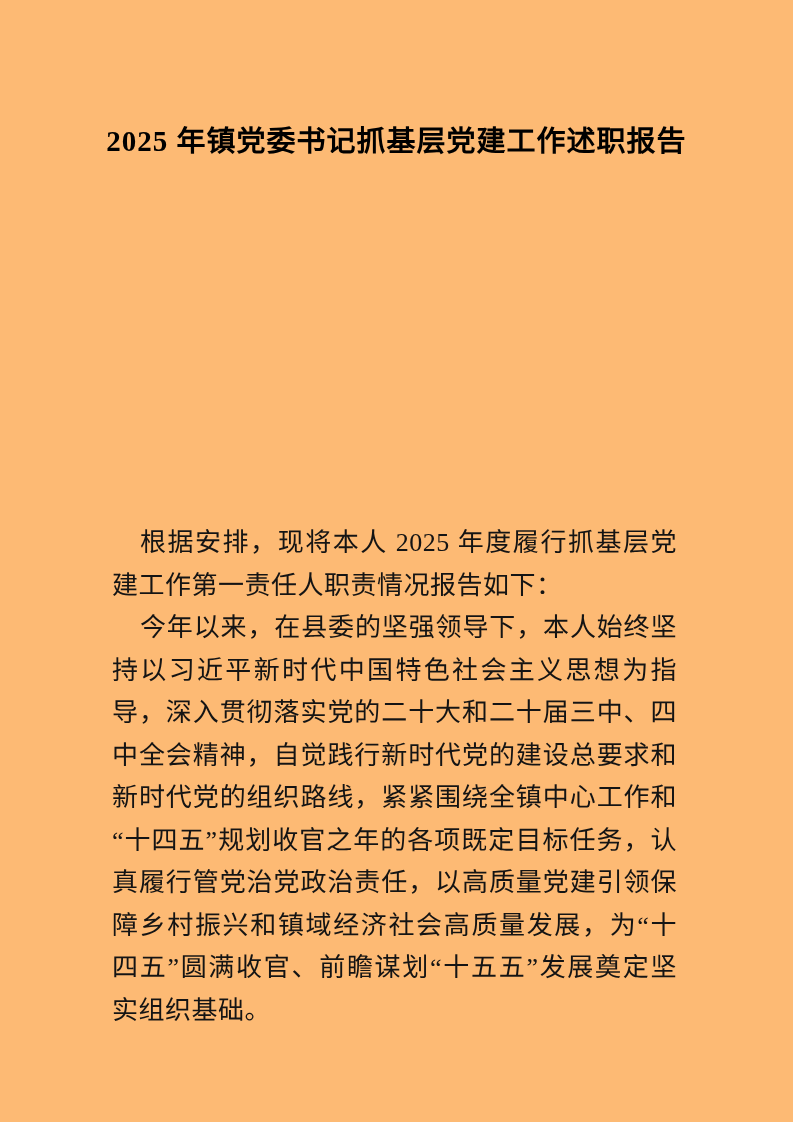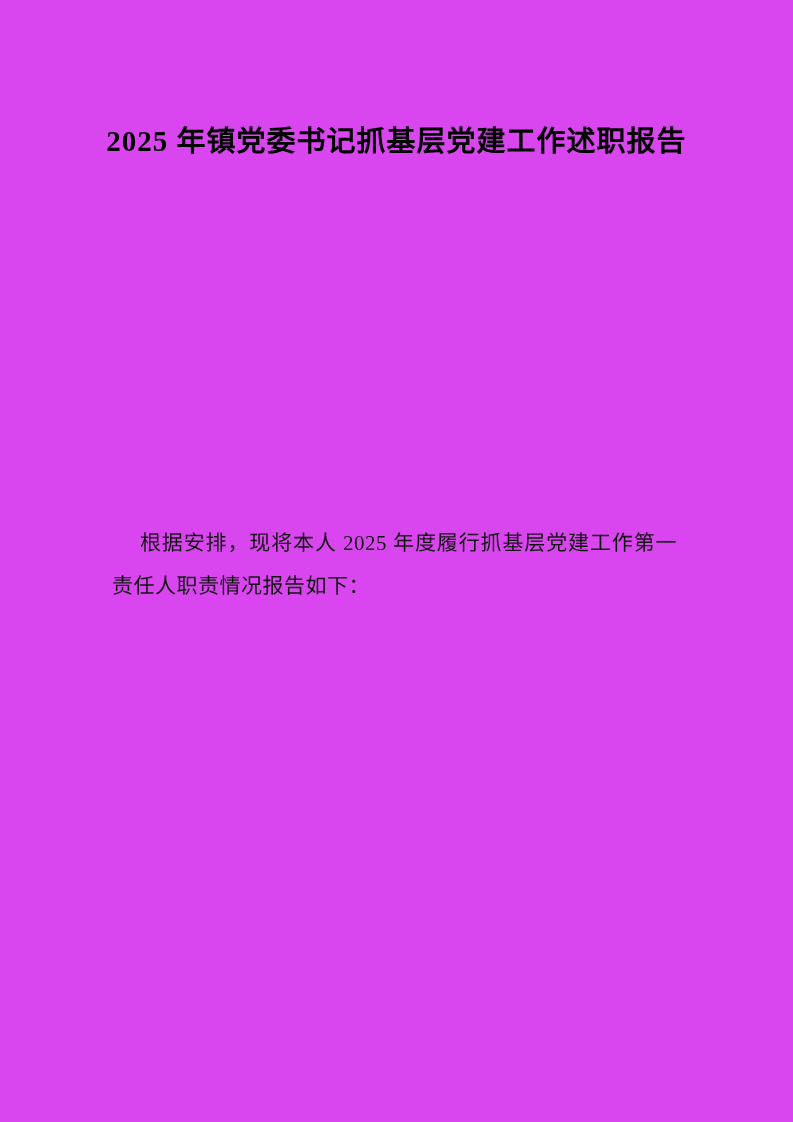--- a/index.html
+++ b/index.html
@@ -10,42 +10,42 @@
   body {
     width: 793px;
     height: 1122px;
     font-family: "Liberation Serif", "DejaVu Serif", serif;
     color: #000000;
   }
   .page {
     position: relative;
     width: 793px;
     height: 1122px;
-    background: #d946ef;
+    background: #fdba74;
     overflow: hidden;
   }
   .doc-title {
     margin: 115px 98px 0 98px;
     font-size: 29px;
     line-height: 52px;
     font-weight: 700;
     text-align: center;
     letter-spacing: 1px;
     color: #000000;
   }
   .title-body-gap {
     height: 355px;
   }
   .content {
     margin-left: 112px;
     margin-right: 116px; 
   }
   .body-para {
     margin: 0;
-    font-size: 21px;
+    font-size: 26px;
     line-height: 42.5px;
     text-align: justify;
     text-justify: inter-character;
     font-weight: 400;
     color: #141414;
     letter-spacing: 0.5px;
   }
   .first-line-indent {
     text-indent: 28px;
   }
@@ -57,16 +57,17 @@
 
   <h1 class="doc-title">2025 年镇党委书记抓基层党建工作述职报告</h1>
 
   <div class="title-body-gap"></div>
 
   <div class="content">
 
     <p class="body-para first-line-indent">根据安排，现将本人 2025 年度履行抓基层党建工作第一责任人职责情况报告如下：</p>
 
 
+    <p class="body-para first-line-indent">今年以来，在县委的坚强领导下，本人始终坚持以习近平新时代中国特色社会主义思想为指导，深入贯彻落实党的二十大和二十届三中、四中全会精神，自觉践行新时代党的建设总要求和新时代党的组织路线，紧紧围绕全镇中心工作和“十四五”规划收官之年的各项既定目标任务，认真履行管党治党政治责任，以高质量党建引领保障乡村振兴和镇域经济社会高质量发展，为“十四五”圆满收官、前瞻谋划“十五五”发展奠定坚实组织基础。</p>
 
   </div>
 
 </div>
 
 </body></html>

